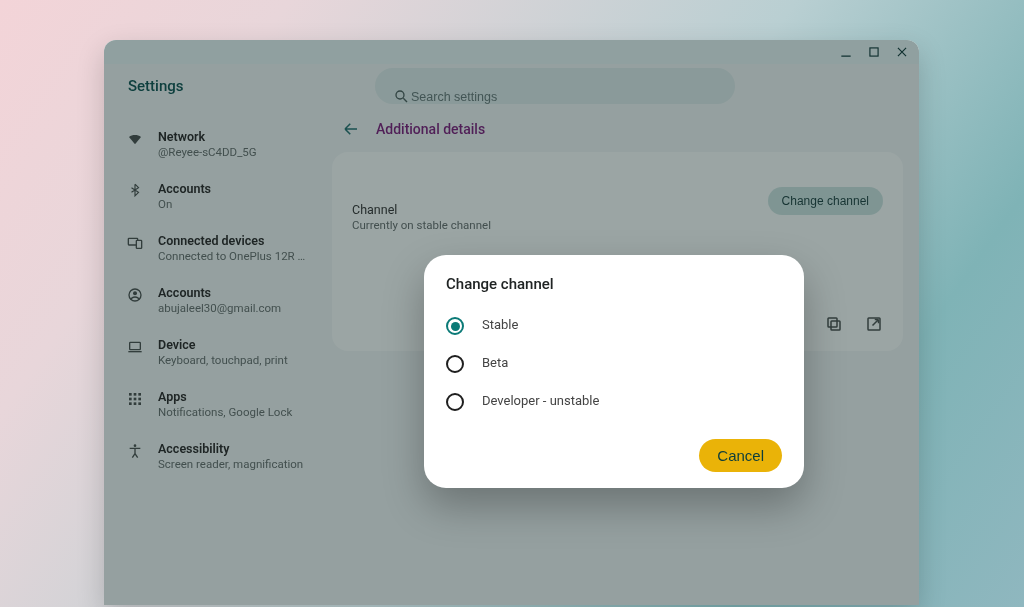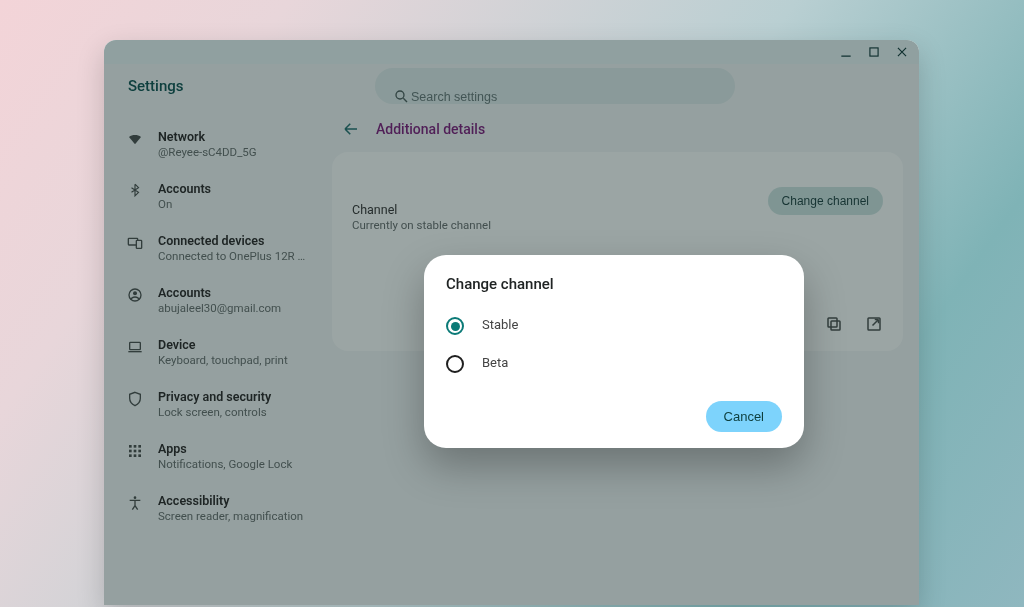--- a/index.html
+++ b/index.html
@@ -113,23 +113,23 @@
     width:18px; height:18px; border:2px solid #1f1f1f; border-radius:50%;
     display:flex; align-items:center; justify-content:center;
   }
   .opt.selected .radio { border-color:#0b7a77; }
   .opt.selected .radio::after {
     content:""; width:9px; height:9px; border-radius:50%; background:#0b7a77;
   }
   .opt-label { font-size:13px; color:#444; }
   .dialog-actions { display:flex; justify-content:flex-end; margin-top:18px; }
   .cancel-btn {
-    background:#7dd3fc; color:#0d3e3c;
+    background:#eab308; color:#0d3e3c;
     border:none; border-radius:18px;
-    padding: 8px 18px; font-size:13px; font-weight:500; cursor:pointer;
+    padding: 8px 18px; font-size:15px; font-weight:500; cursor:pointer;
   }
   svg { display:block; }
 </style>
 </head>
 <body>
 
 <div class="window">
 
   <div class="titlebar">
     <span class="tb">
@@ -224,31 +224,20 @@
               <path d="M2 19h20" stroke="#3f4b4a" stroke-width="2"></path>
             </svg>
         </span>
         <div class="sb-texts">
           <div class="sb-title">Device</div>
           <div class="sb-sub">Keyboard, touchpad, print</div>
         </div>
       </div>
 
 
-      <div class="sb-item">
-        <span class="sb-icon">
-          <svg width="16" height="16" viewBox="0 0 24 24">
-              <path d="M12 2l8 3v6c0 5-3.5 9-8 11-4.5-2-8-6-8-11V5l8-3z" fill="none" stroke="#3f4b4a" stroke-width="2"></path>
-            </svg>
-        </span>
-        <div class="sb-texts">
-          <div class="sb-title">Privacy and security</div>
-          <div class="sb-sub">Lock screen, controls</div>
-        </div>
-      </div>
 
       <div class="sb-item">
         <span class="sb-icon">
           <svg width="16" height="16" viewBox="0 0 24 24">
               <g fill="#3f4b4a">
                 <rect x="3" y="3" width="4" height="4"></rect>
                 <rect x="10" y="3" width="4" height="4"></rect>
                 <rect x="17" y="3" width="4" height="4"></rect>
                 <rect x="3" y="10" width="4" height="4"></rect>
                 <rect x="10" y="10" width="4" height="4"></rect>
@@ -331,19 +320,23 @@
     <div class="dialog-title">Change channel</div>
 
     <div class="opt selected">
       <span class="radio"></span>
       <span class="opt-label">Stable</span>
     </div>
     <div class="opt">
       <span class="radio"></span>
       <span class="opt-label">Beta</span>
     </div>
+    <div class="opt">
+      <span class="radio"></span>
+      <span class="opt-label">Developer - unstable</span>
+    </div>
 
     <div class="dialog-actions">
       <button class="cancel-btn">Cancel</button>
     </div>
   </div>
 
 </div>
 
 </body></html>

